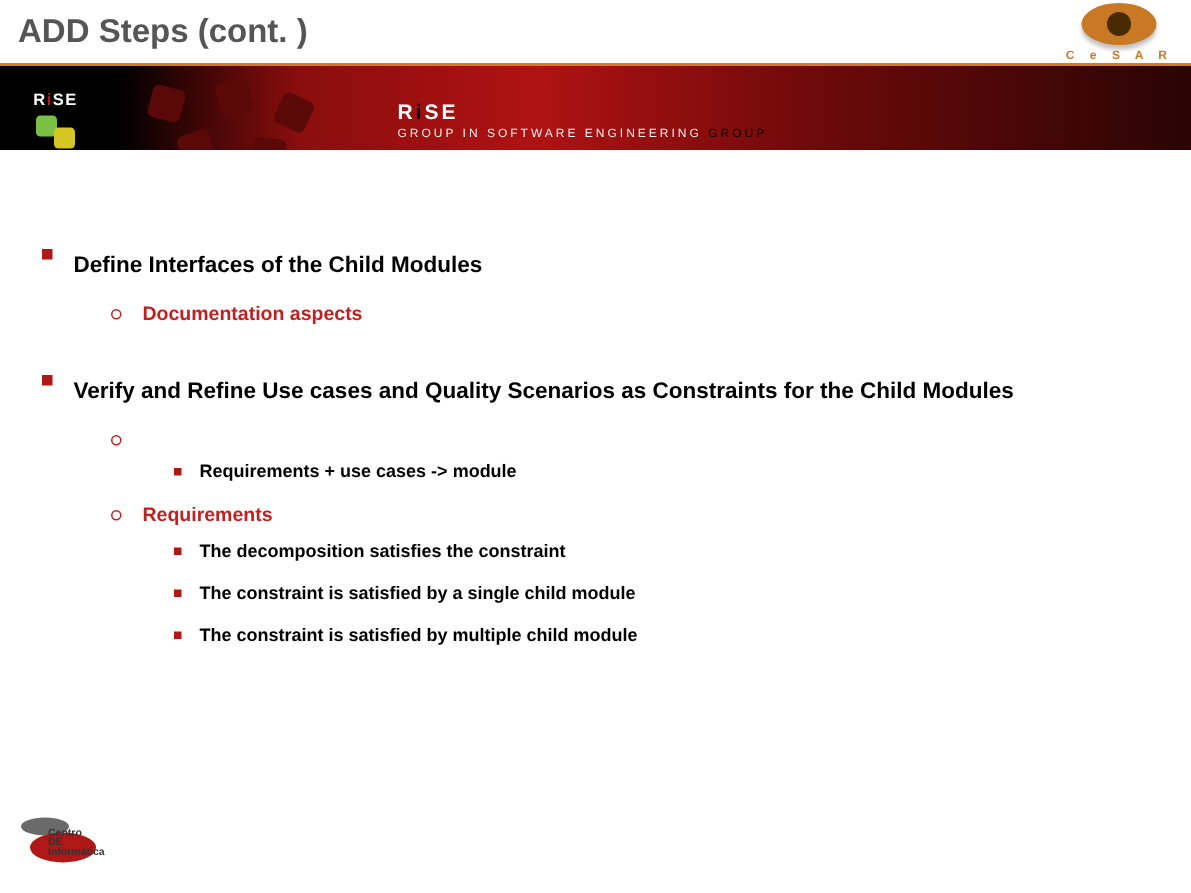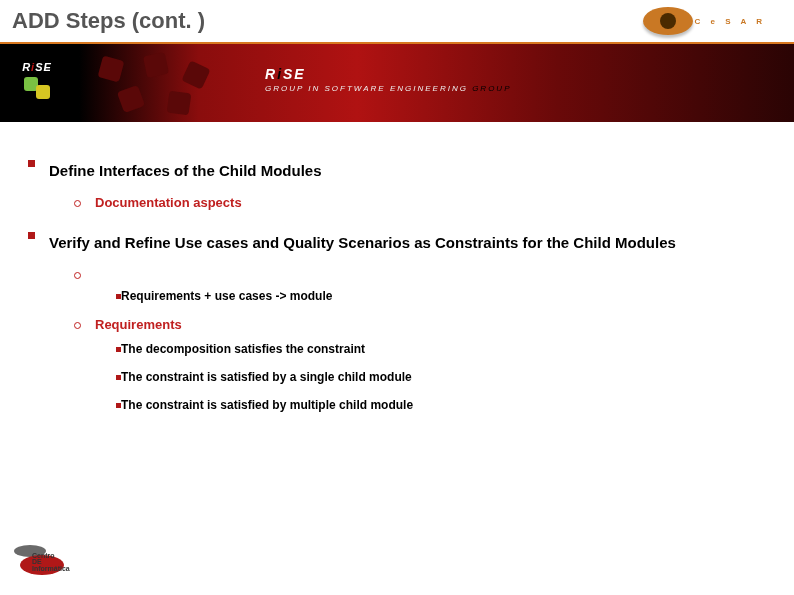--- a/index.html
+++ b/index.html
@@ -11,30 +11,31 @@
     position: relative;
     overflow: hidden;
   }
   .header {
     width: 100%;
     height: 44px;
     display: flex;
     align-items: center;
     justify-content: space-between;
     padding-left: 12px;
-    padding-right: 28px;
+    padding-right: 12px;
     border-bottom: 2px solid #d87820;
   }
   .title {
     font-size: 22px;
     font-weight: bold;
     color: #555;
   }
   .logo-cesar {
     display: flex;
+    flex-direction: column;
     align-items: center;
     gap: 2px;
   }
   .logo-cesar-eye {
     width: 50px;
     height: 28px;
     background: #c97824;
     border-radius: 50%;
     box-shadow: 0 3px 3px rgba(0,0,0,0.25);
     display: flex;
@@ -48,25 +49,24 @@
     border-radius: 50%;
   }
   .logo-cesar-text {
     font-size: 8px;
     letter-spacing: 4px;
     color: #c97824;
     font-weight: bold;
   }
   .banner {
     width: 100%;
-    height: 78px;
+    height: 56px;
     background: linear-gradient(90deg, #000 0%, #000 10%, #8a0d0d 25%, #b01212 45%, #6a0909 70%, #2a0404 100%);
     position: relative;
     overflow: hidden;
-    font-style: italic;
   }
   .banner-rise {
     position: absolute;
     left: 8px;
     top: 8px;
     width: 58px;
     height: 58px;
     background: #000;
     display: flex;
     flex-direction: column;
@@ -144,20 +144,21 @@
 
   .content {
     padding: 32px 28px 0 28px;
   }
   ul { list-style: none; }
   .lvl1 > li { margin-bottom: 16px; }
   .lvl1 > li > .row {
     display: flex;
     align-items: flex-start;
     gap: 14px;
+    margin-top: 28px;
   }
   .sq {
     width: 7px; height: 7px;
     background: #b01818;
     flex: 0 0 7px;
     margin-top: 6px;
   }
   .sq-sm {
     width: 5px; height: 5px;
     background: #b01818;
@@ -192,20 +193,21 @@
     color: #c02020;
   }
   .lvl3 {
     margin-left: 42px;
     margin-top: 10px;
   }
   .lvl3 > li { margin-bottom: 14px; }
   .lvl3 > li > .row {
     display: flex;
     align-items: flex-start;
+    gap: 12px;
   }
   .lvl3-text {
     font-size: 12px;
     color: #000;
   }
   .footer-logo {
     position: absolute;
     left: 14px;
     bottom: 10px;
     width: 58px;

